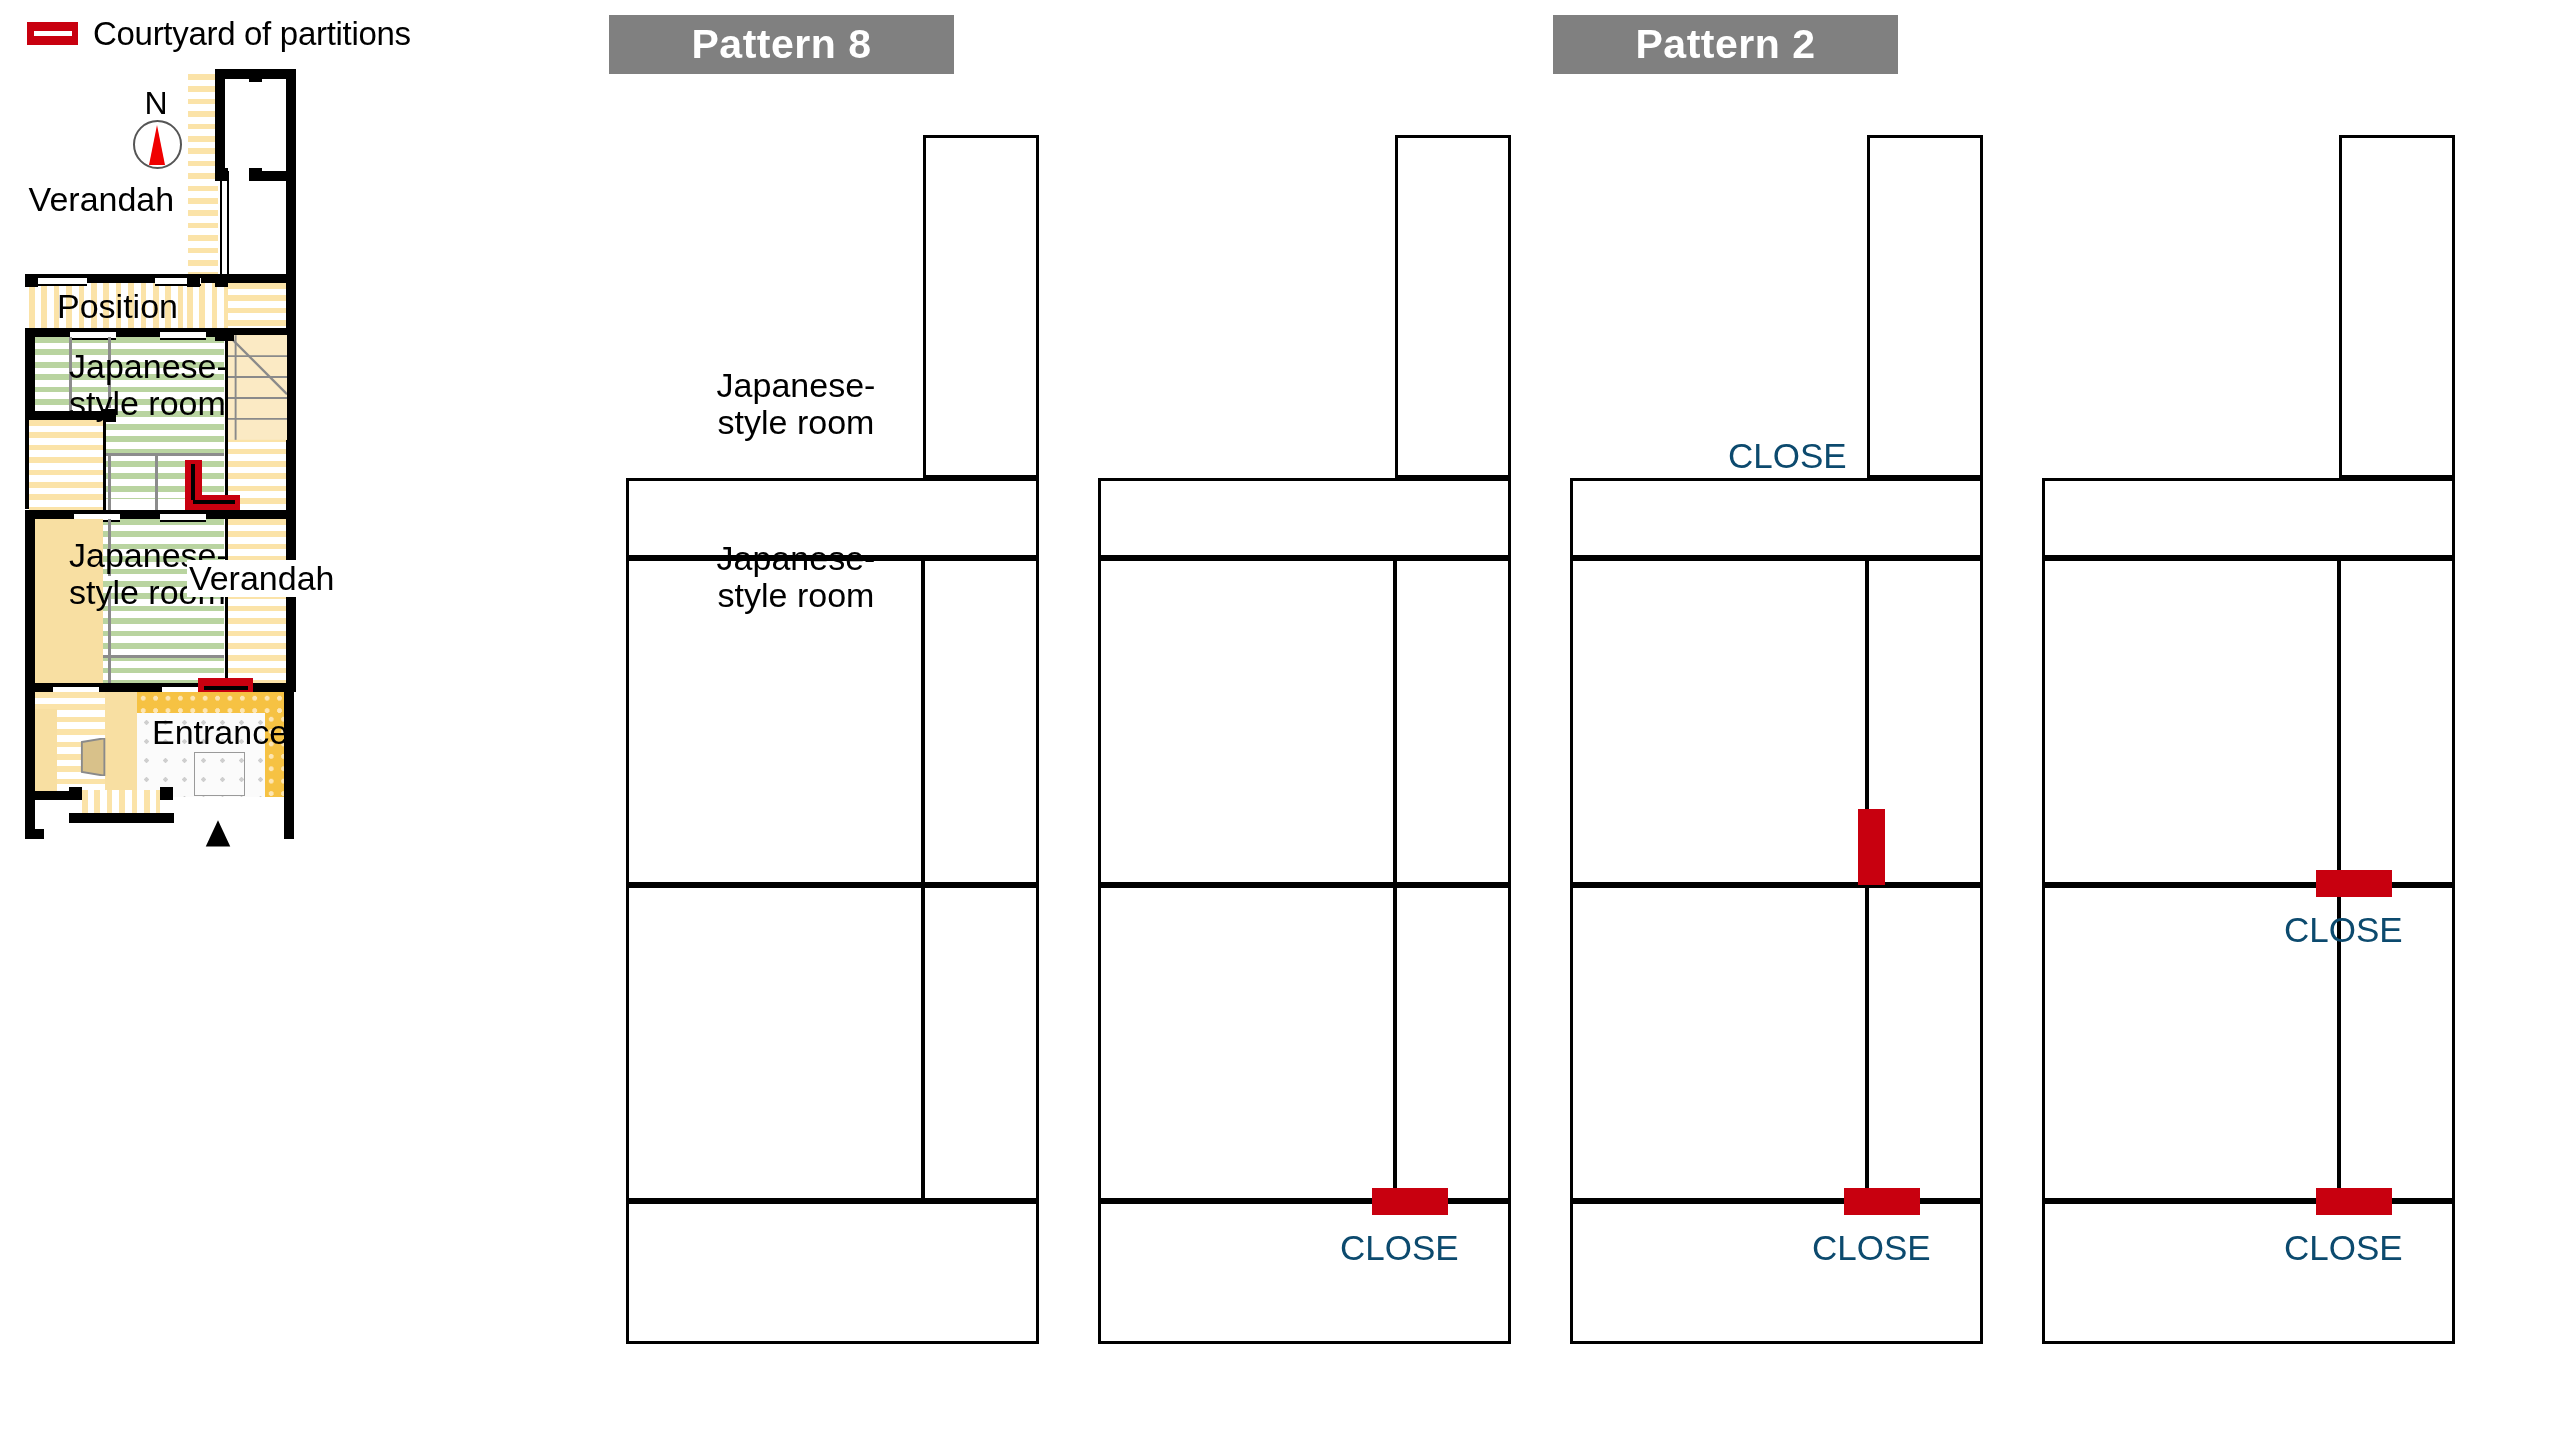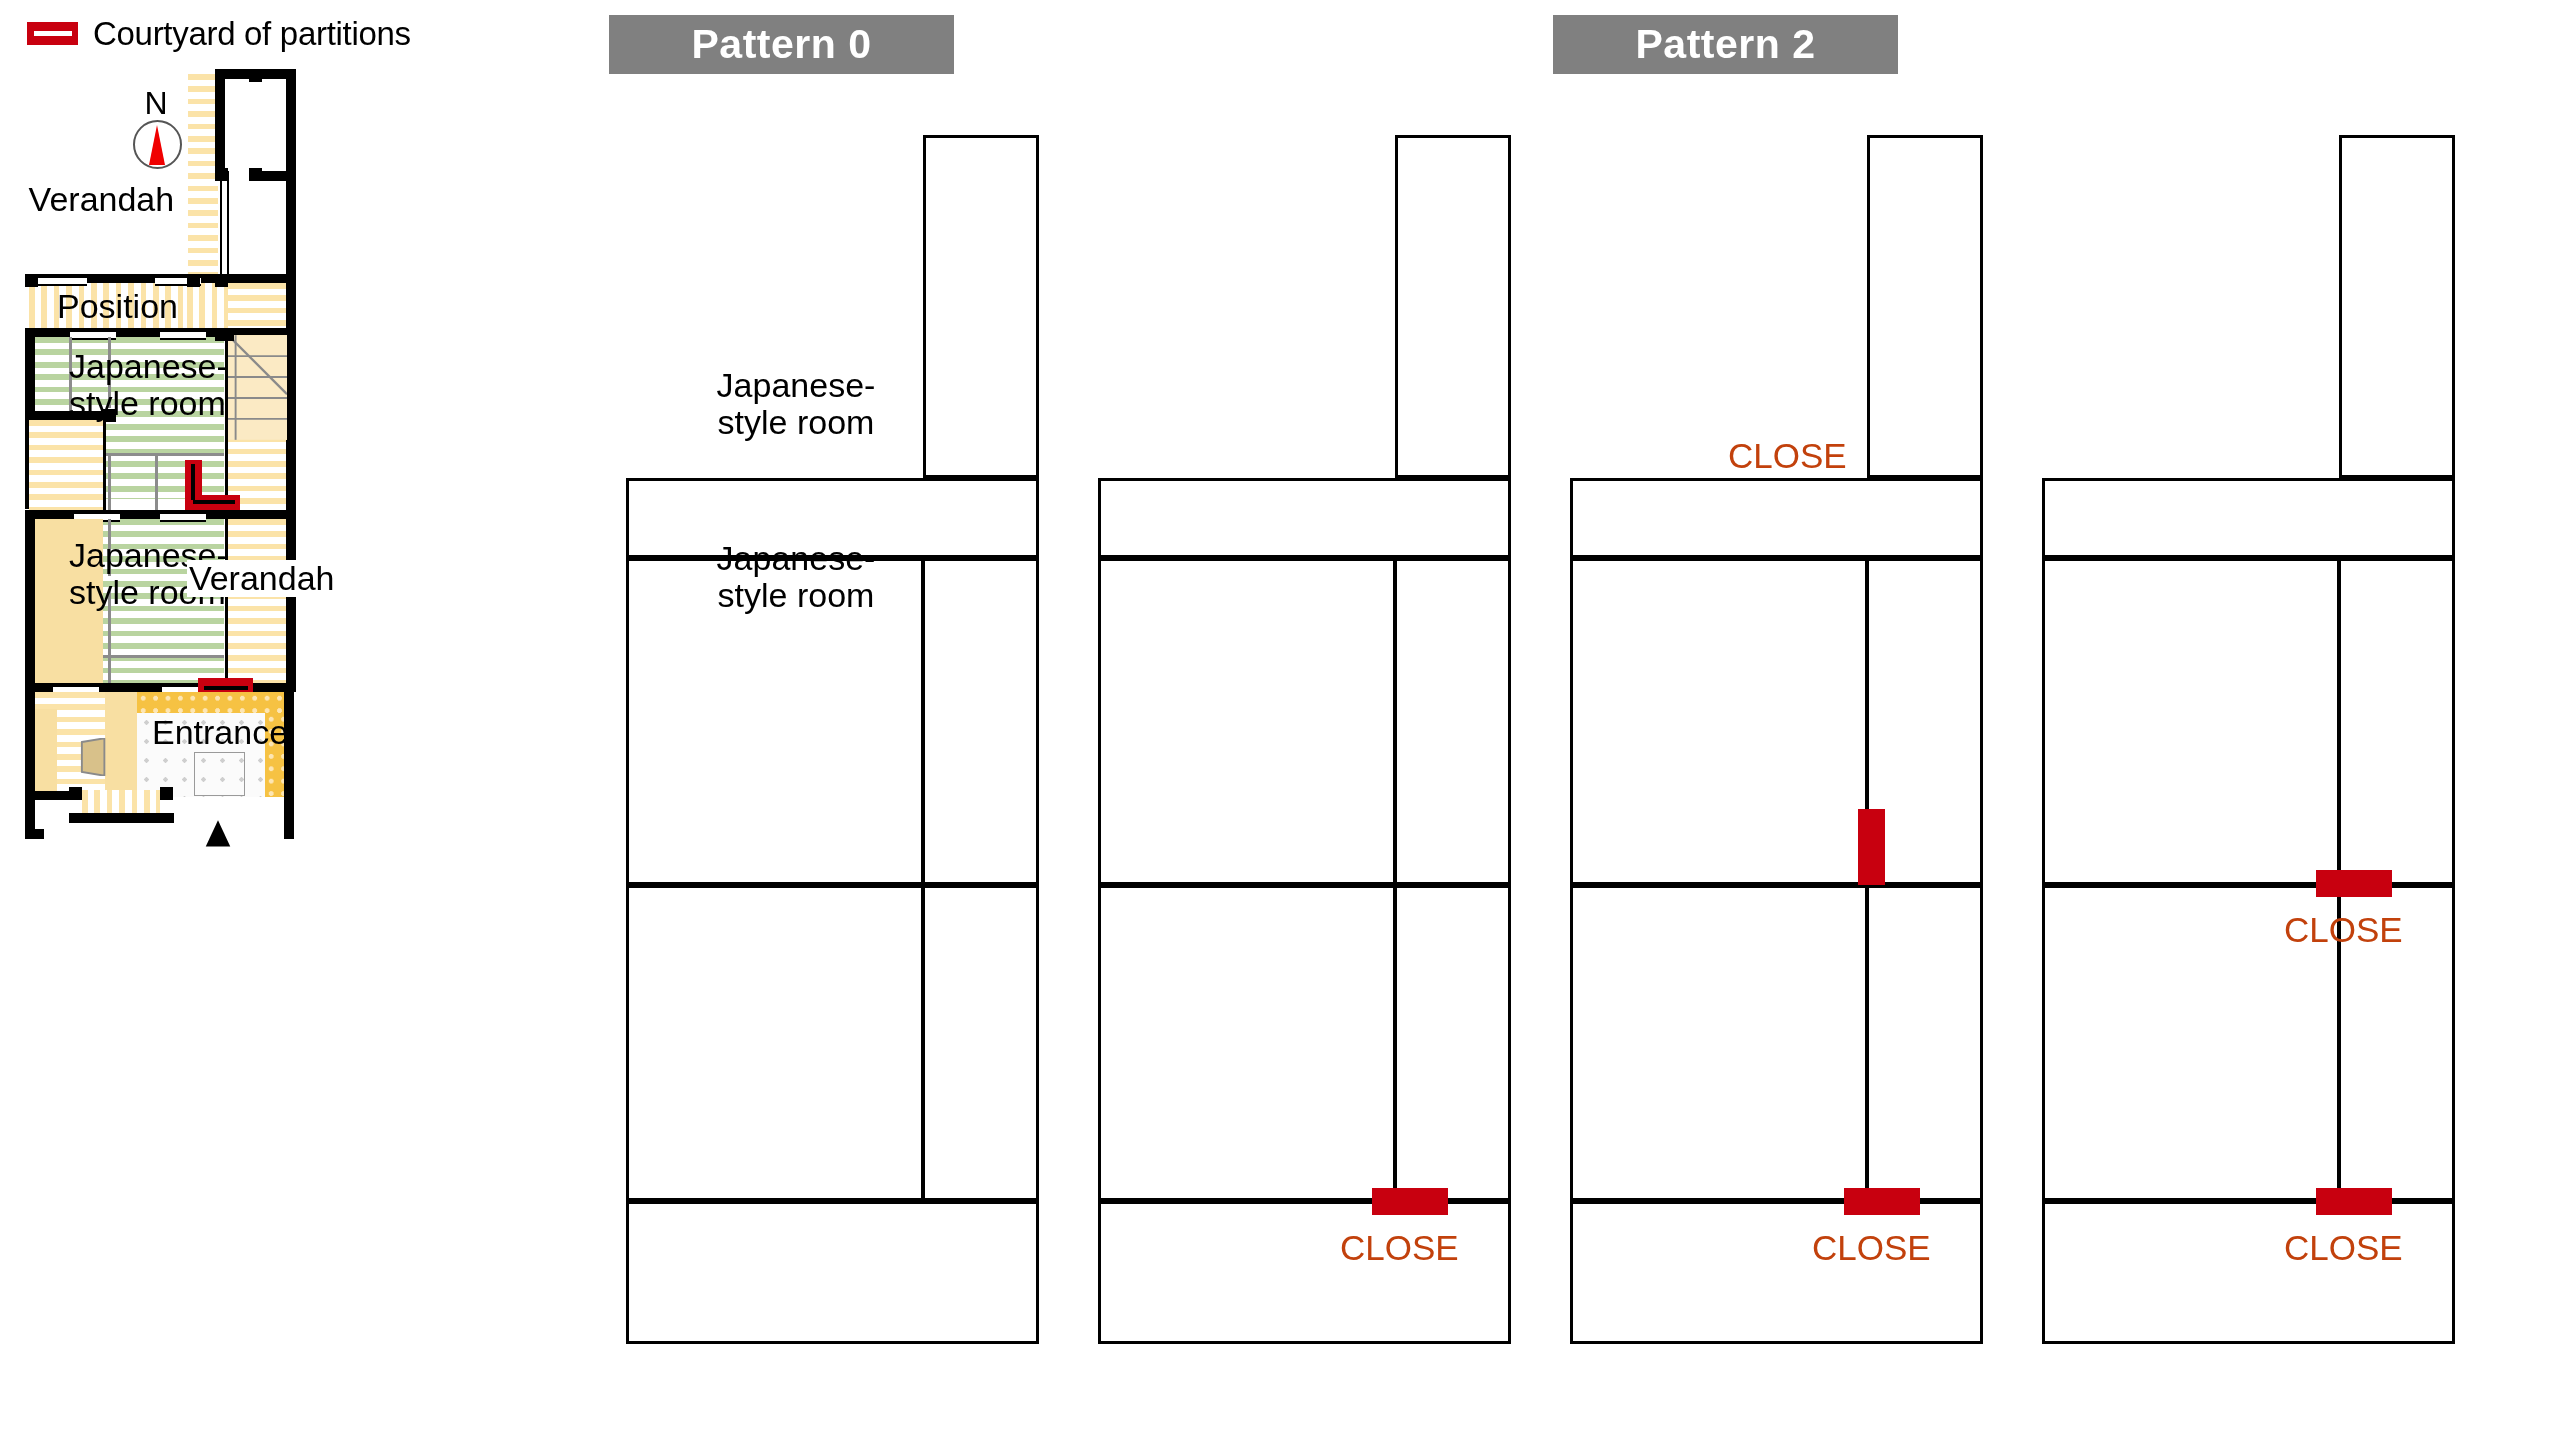--- a/index.html
+++ b/index.html
@@ -49,21 +49,21 @@
 
   
   .partition{background:#c8000f;}
 
   
   .panel-header{background:#808080;height:59px;display:flex;align-items:center;
       justify-content:center;}
   .panel-header span{color:#ffffff;font-size:41px;font-weight:bold;letter-spacing:0.5px;}
   .pbox{position:absolute;border:3.8px solid #000;box-sizing:border-box;background:#fff;}
   .pdiv-v{position:absolute;background:#000;width:3.8px;}
-  .close-txt{position:absolute;color:#c2410c;font-size:35px;white-space:nowrap;}
+  .close-txt{position:absolute;color:#0c4a6e;font-size:35px;white-space:nowrap;}
   .close-bar{position:absolute;background:#c8000f;}
 </style>
 </head>
 <body>
 
 <div class="abs" id="legend">
   <div id="legend-swatch"></div>
   <div id="legend-label">Courtyard of partitions</div>
 </div>
 
@@ -193,21 +193,21 @@
   <div class="abs plan-label" style="left:69px;top:348px;">Japanese-
 style room</div>
   <div class="abs plan-label" style="left:69px;top:537px;">Japanese-
 style room</div>
   <div class="abs plan-label" style="left:187px;top:560px;background:#fff;padding:0 1.9px;">Verandah</div>
   <div class="abs plan-label" style="left:152px;top:714px;">Entrance</div>
 </div>
 
 <div class="abs" style="left:609px;top:15px;width:352px;height:1342px;">
   <div class="panel-header" style="width:345px;">
-    <span>Pattern 0</span>
+    <span>Pattern 8</span>
   </div>
 
   <div class="pbox" style="left:314px;top:120px;width:116px;height:343px;"></div>
   <div class="pbox" style="left:17px;top:463px;width:413px;height:80px;"></div>
   <div class="pbox" style="left:17px;top:543px;width:413px;height:327px;"></div>
   <div class="pdiv-v" style="left:312px;top:543px;height:327px;"></div>
   <div class="pbox" style="left:17px;top:870px;width:413px;height:316px;"></div>
   <div class="pdiv-v" style="left:312px;top:870px;height:316px;"></div>
   <div class="pbox" style="left:17px;top:1186px;width:413px;height:143px;"></div>
   <div class="abs plan-label" style="left:49px;top:352px;text-align:center;width:276px;">Japanese-

